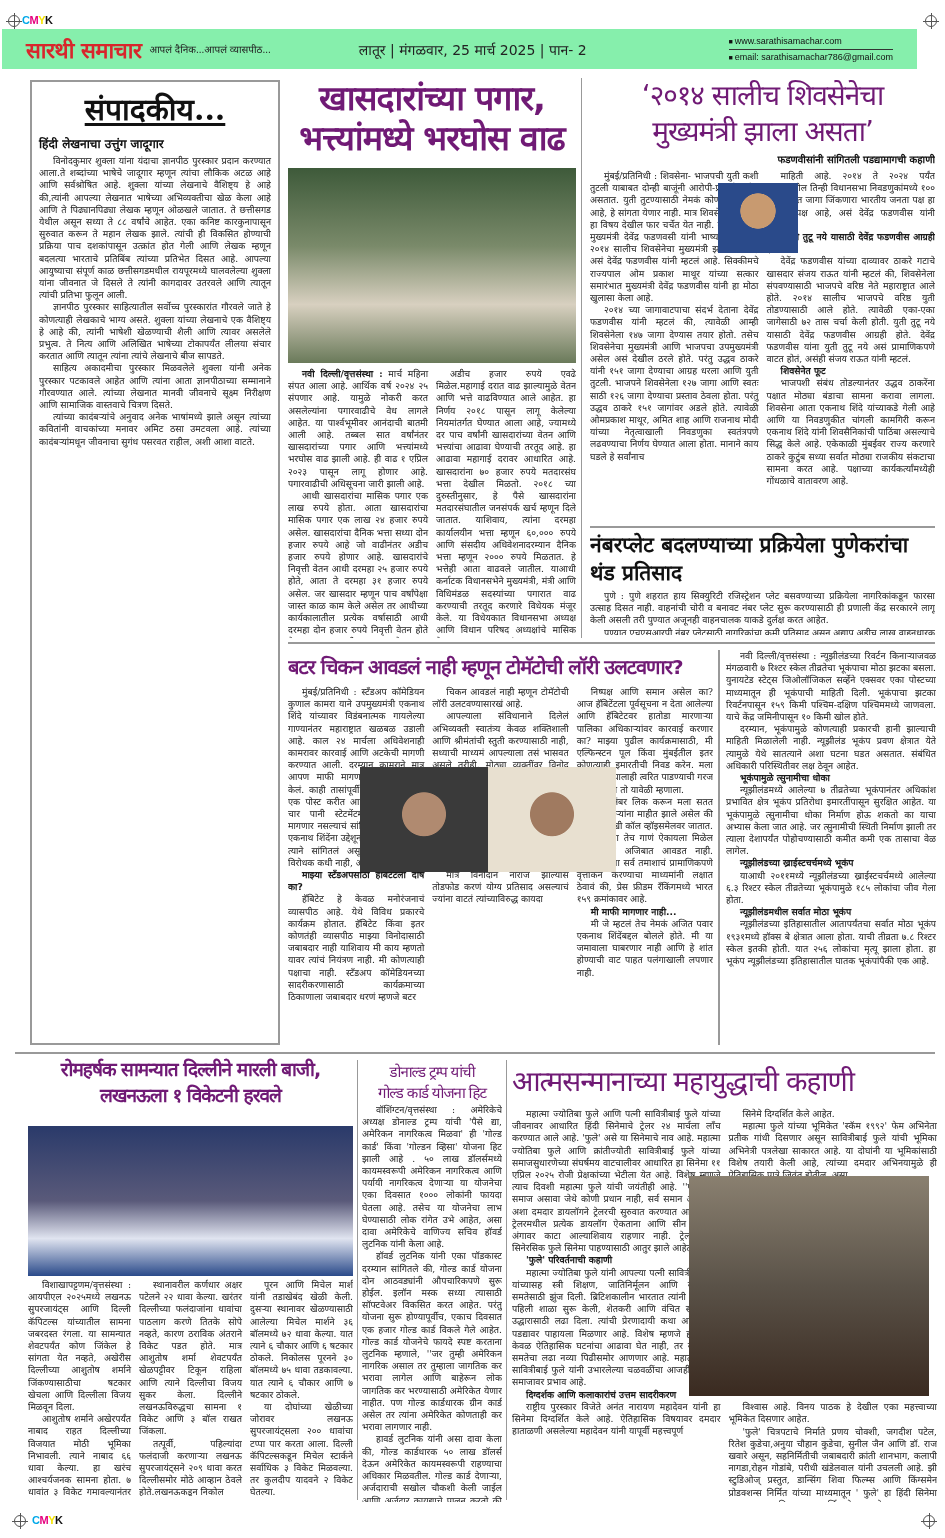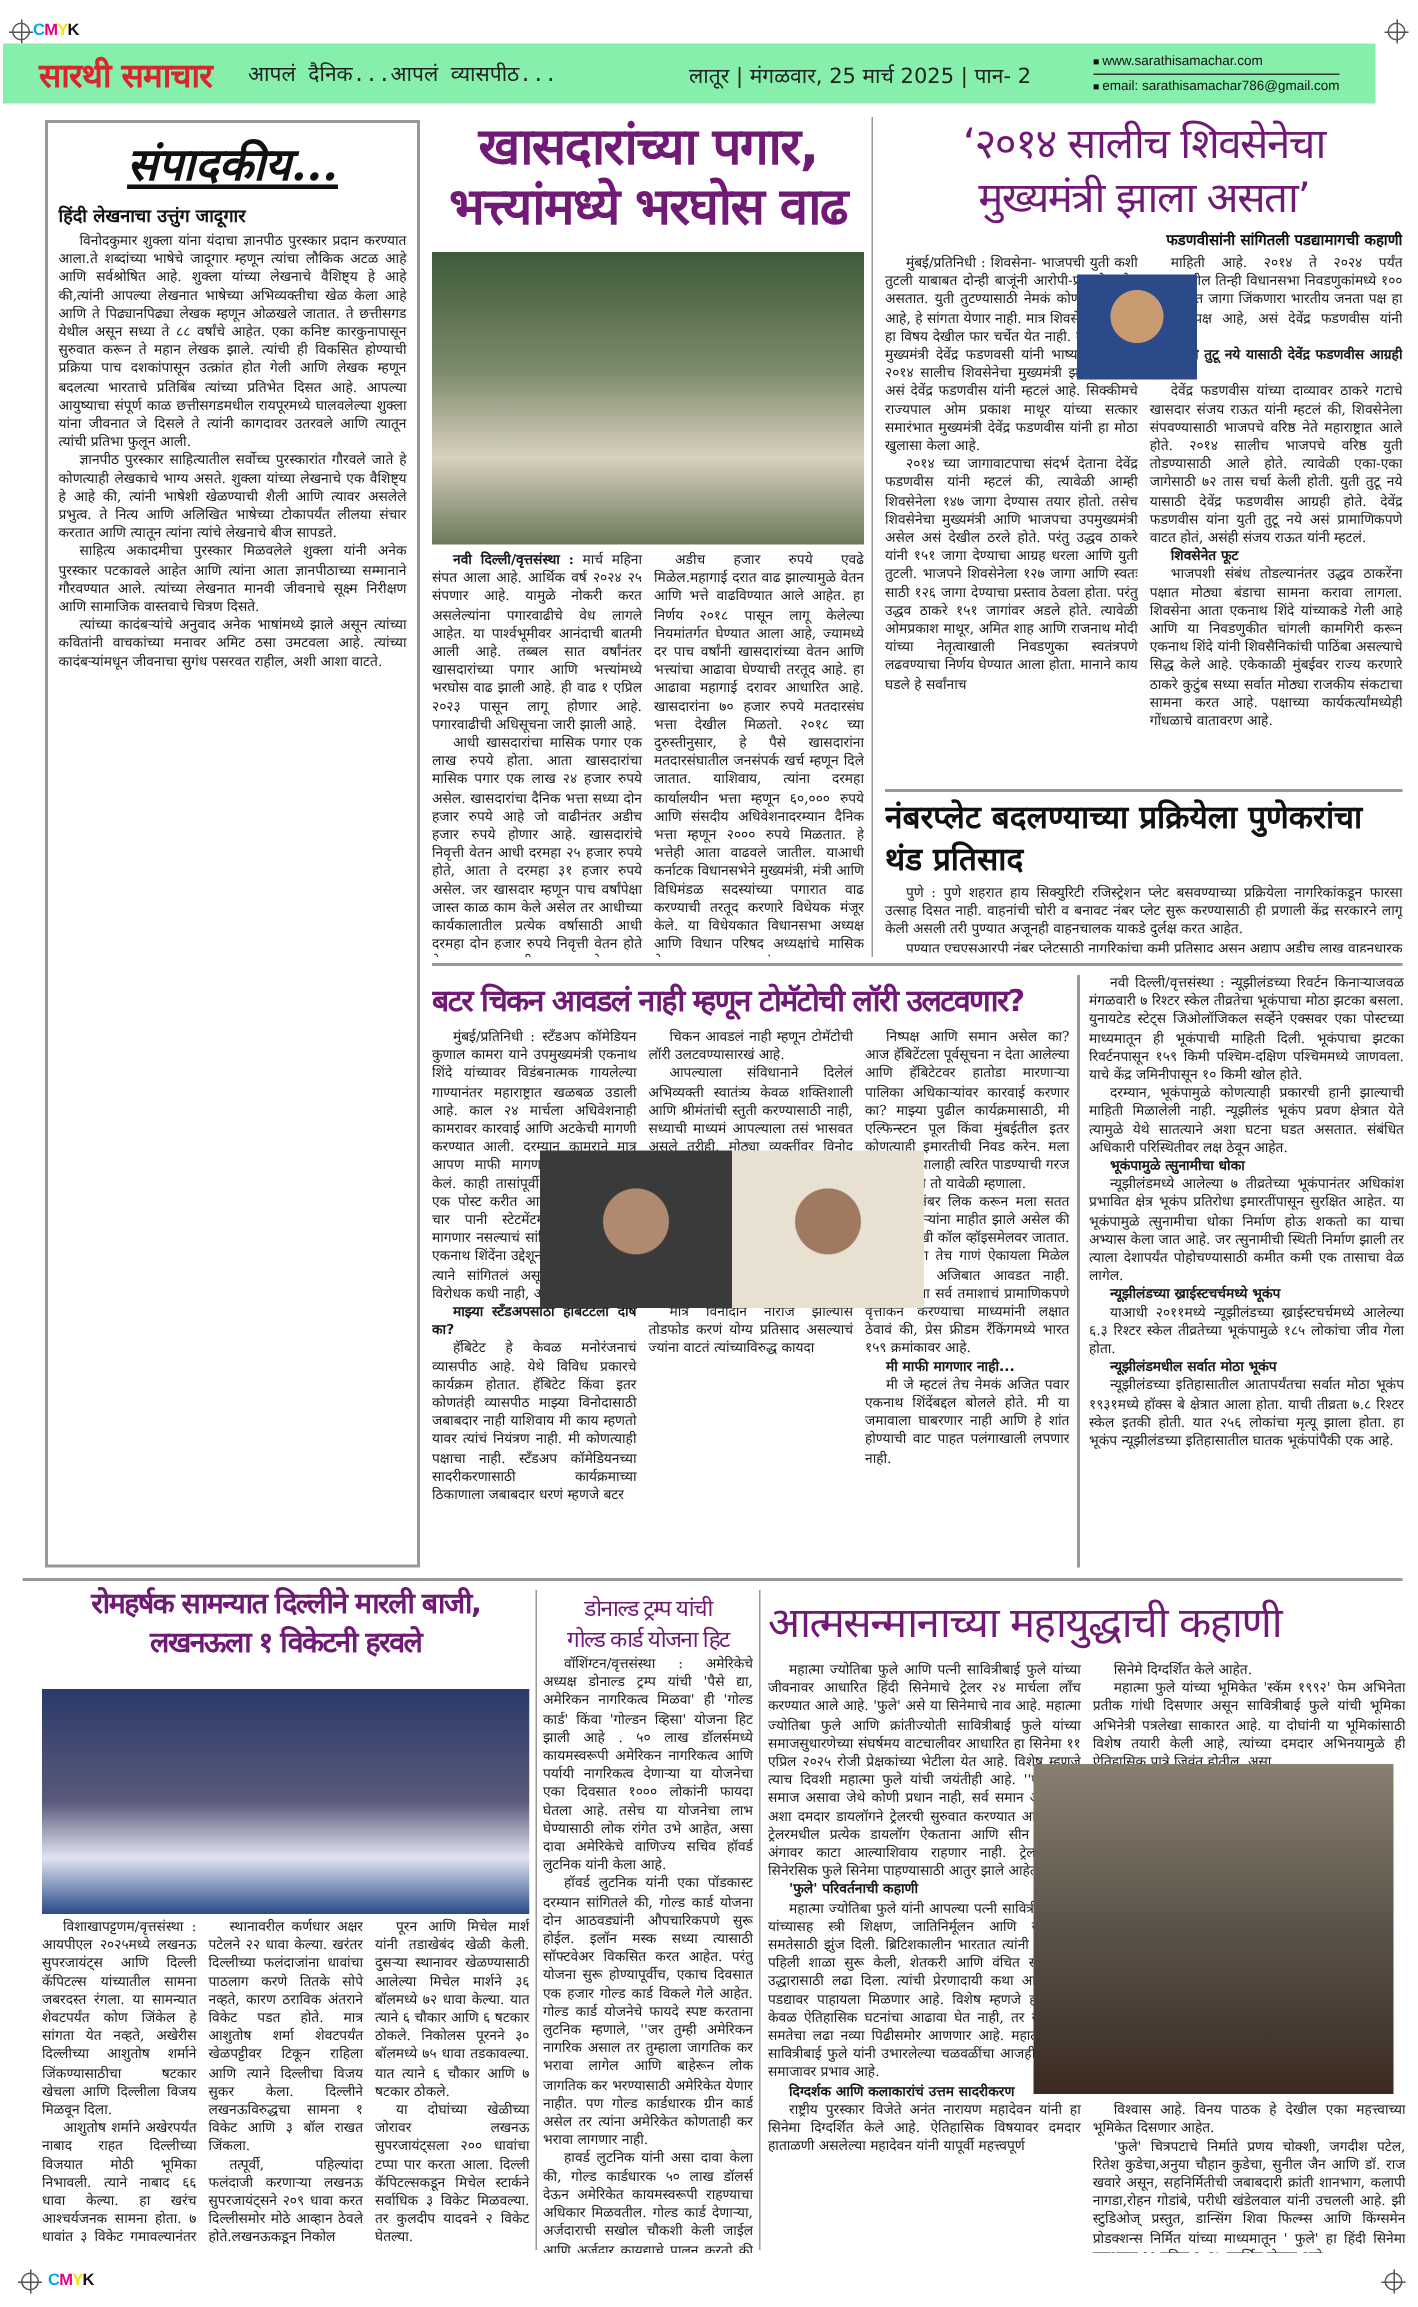--- a/index.html
+++ b/index.html
@@ -5,30 +5,30 @@
 *{box-sizing:border-box;margin:0;padding:0}
 body{width:945px;height:1538px;background:#fff;font-family:"DejaVu Serif","Liberation Serif",serif;color:#111;position:relative;overflow:hidden}
 .abs{position:absolute}
 .cmyk{font-family:"Liberation Sans",sans-serif;font-size:11px;font-weight:bold;letter-spacing:-0.5px}
 .cmyk .c{color:#00a8e8}.cmyk .m{color:#e6007e}.cmyk .y{color:#f5e400}.cmyk .k{color:#111}
 .reg{width:12px;height:12px;border:1px solid #555;border-radius:50%;position:absolute}
 .reg:before{content:"";position:absolute;left:5px;top:-3px;width:1px;height:16px;background:#555}
 .reg:after{content:"";position:absolute;top:5px;left:-3px;height:1px;width:16px;background:#555}
 .masthead{left:2px;top:29px;width:915px;height:40px;background:#86efac;display:flex;align-items:center;padding:0 24px}
 .brand{font-family:"DejaVu Sans",sans-serif;font-weight:bold;font-size:22px;color:#d8262c;letter-spacing:-0.5px}
-.tagline{font-size:14px;margin-left:24px;color:#222;font-family:Liberation Mono, monospace}
+.tagline{font-size:10px;margin-left:8px;color:#222;font-family:Liberation Sans, sans-serif}
 .dateline{font-size:14px;margin-left:88px;font-family:"DejaVu Sans",sans-serif;color:#222}
 .contact{margin-left:auto;font-size:9px;font-family:"Liberation Sans",sans-serif;line-height:14px}
 .contact div:before{content:"■ ";font-size:7px}
 .contact .sep{border-bottom:1px solid #333}
 .body-text{font-size:9.2px;line-height:12.2px;text-align:justify;color:#1a1a1a}
 .body-text p{text-indent:14px}
 .head-xl{font-family:"DejaVu Sans",sans-serif;font-weight:bold;color:#701a75;letter-spacing:-1px}
 .editorial-box{left:30px;top:80px;width:250px;height:965px;border:2px solid #999;padding:6px 7px;overflow:hidden}
-.ed-title{font-family:"DejaVu Serif",serif;font-style:italic;font-weight:bold;font-size:30px;text-align:center;text-decoration:underline;text-underline-offset:3px}
+.ed-title{font-family:"DejaVu Serif",serif;font-weight:bold;font-size:30px;text-align:center;text-decoration:underline;text-underline-offset:3px}
 .ed-head{font-family:"DejaVu Sans",sans-serif;font-weight:bold;font-size:12px;margin:6px 0 3px}
 .img{background:linear-gradient(135deg,#5a6a7a,#8a7a60);position:absolute}
 .vline{position:absolute;width:1px;background:#999}
 .hline{position:absolute;height:2px;background:#999}
 .cols{display:flex;gap:8px}
 .cols>div{flex:1}
 .sub{font-weight:bold;font-family:"DejaVu Sans",sans-serif}
 </style>
 </head>
 <body>

